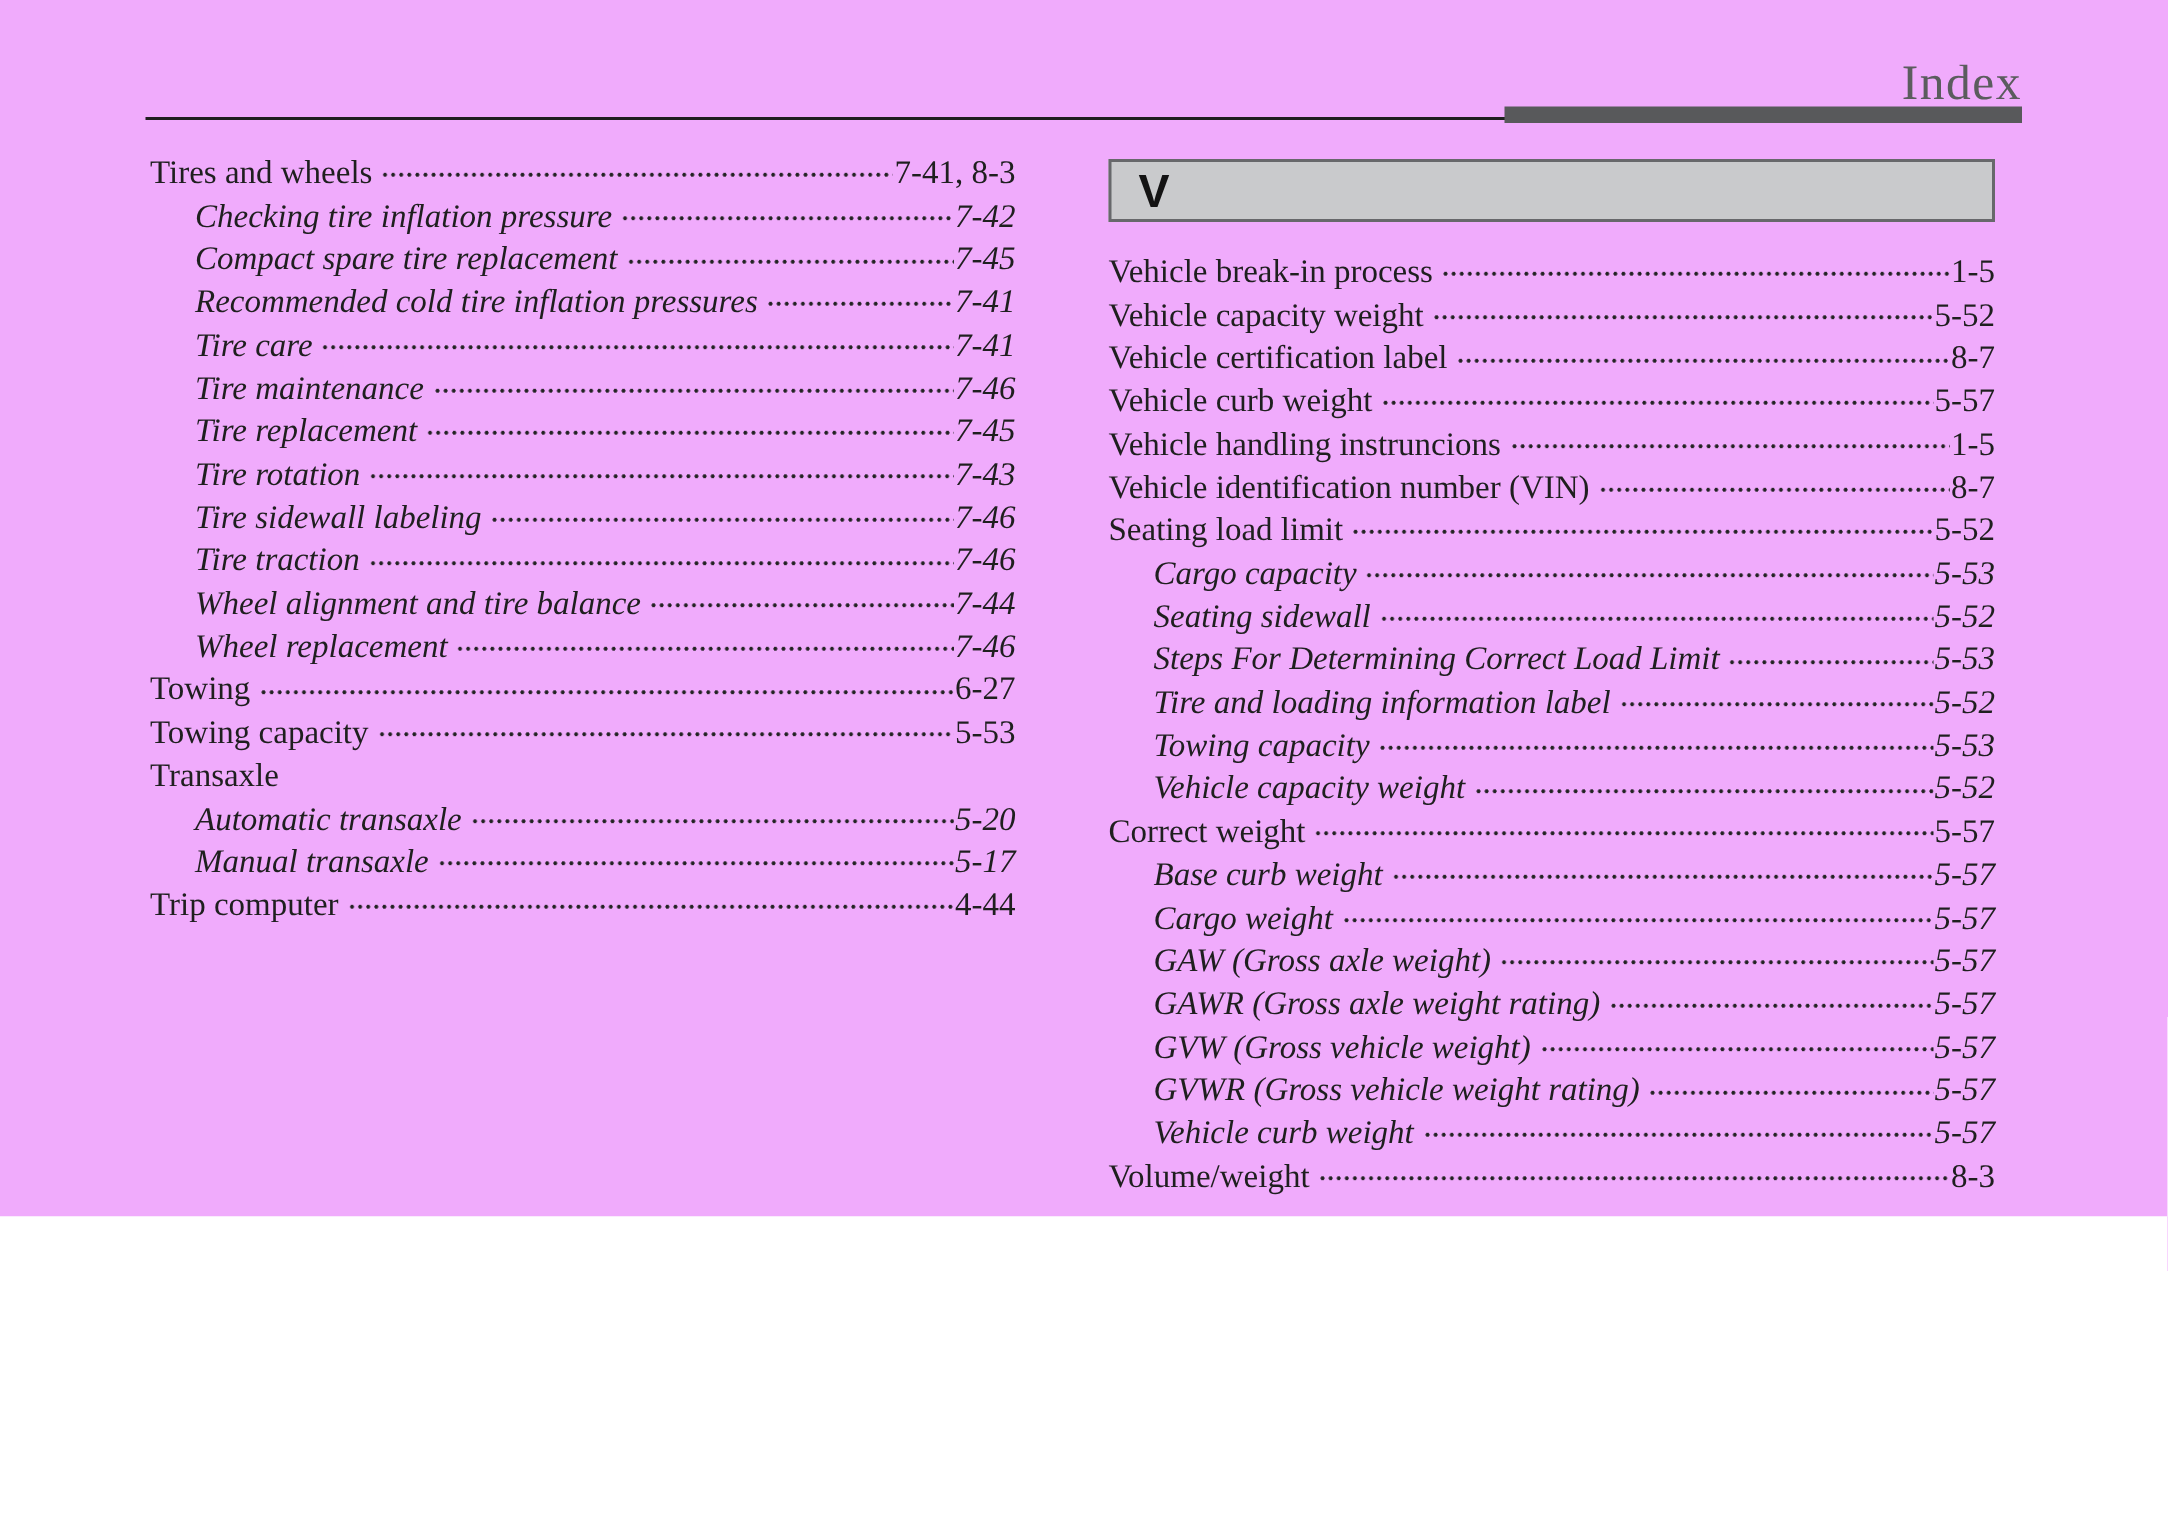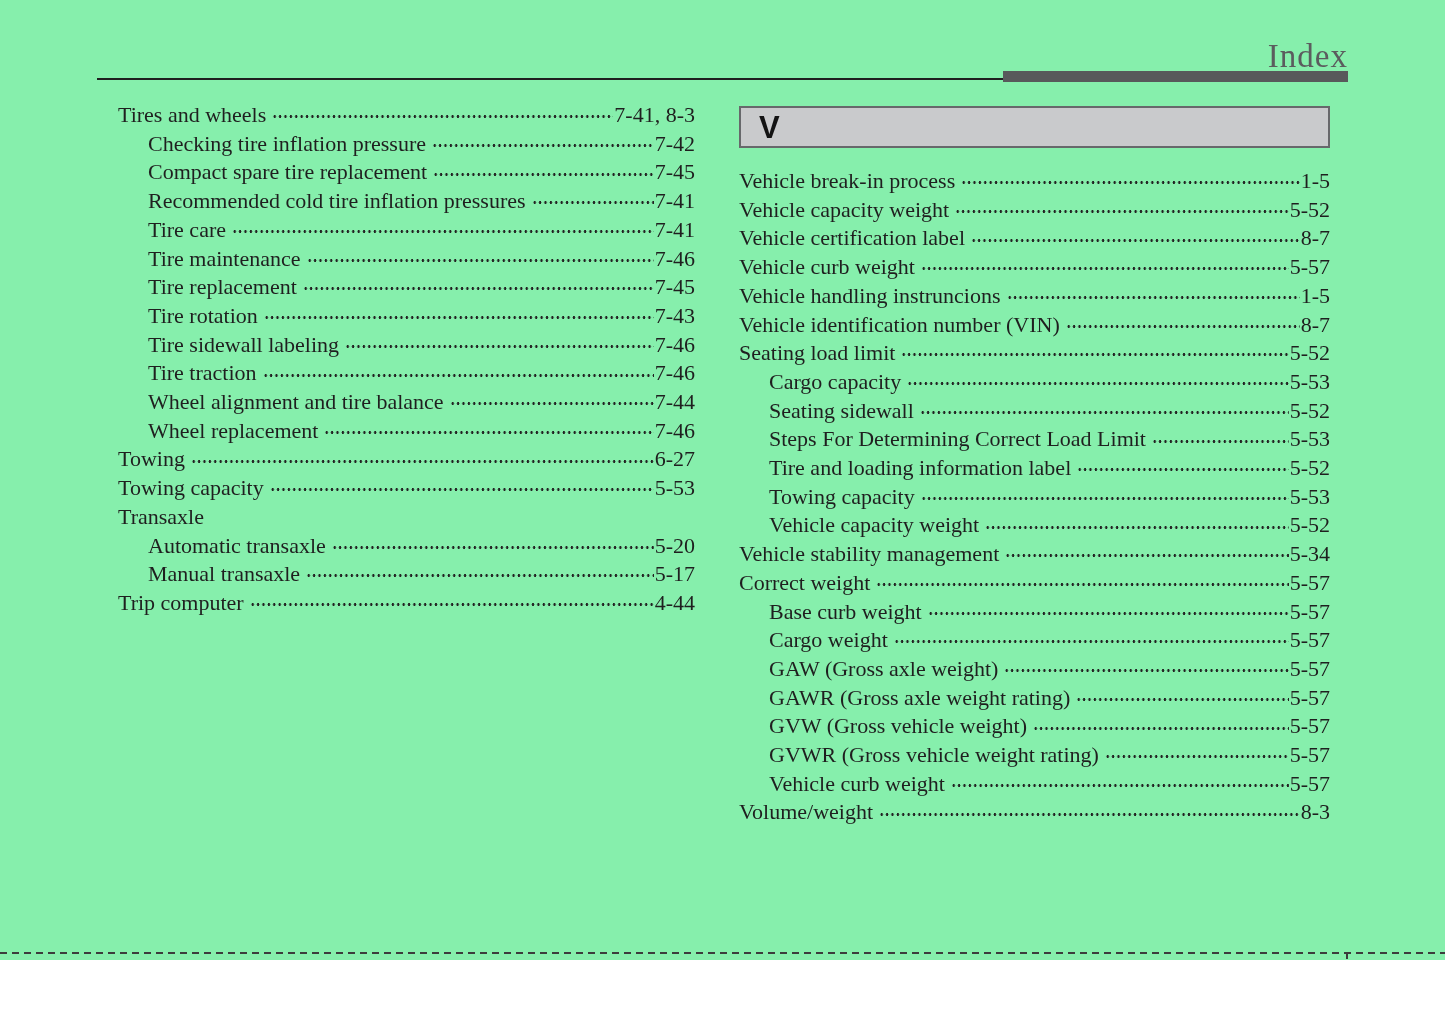--- a/index.html
+++ b/index.html
@@ -1,47 +1,47 @@
 <!DOCTYPE html>
 <html><head>
 <meta charset="utf-8">
 <style>
   * { margin:0; padding:0; box-sizing:border-box; }
   html,body { background:#ffffff; }
   .page {
-    position:relative; width:1445px; height:960px;
-    background:#86efac; overflow:hidden;
+    position:relative; width:1445px; height:811px;
+    background:#f0abfc; overflow:hidden;
     font-family:"Liberation Serif", serif; color:#1f1f1f;
   }
 
   
   .page-title {
     position:absolute; top:40px; right:97px;
     font-size:33px; line-height:1; color:#5b5c5e;
     letter-spacing:1px;
   }
   .rule-thin {
     position:absolute; left:97px; top:78px; width:908px; height:2px;
     background:#1f1f1f;
   }
   .rule-thick {
     position:absolute; left:1003px; top:71px; width:345px; height:11px;
     background:#58595b;
   }
 
   
   .col { position:absolute; font-size:22px; }
-  .col-left  { left:118px; top:101px; width:577px; }
+  .col-left  { left:100px; top:101px; width:577px; }
   .col-right { left:739px; top:106px; width:591px; }
 
   .entry {
     display:flex; align-items:baseline;
     line-height:28.7px; white-space:nowrap;
   }
-  .entry.indent { padding-left:30px; }
+  .entry.indent { padding-left:30px;font-style:italic; }
   .entry .label { flex:0 0 auto; }
   .entry .pagenum { flex:0 0 auto; }
   .leader {
     flex:1 1 auto; align-self:stretch; min-width:0;
     margin:0 1px 0 6px;
     background-image: radial-gradient(circle, #222 0, #222 1.1px, transparent 1.5px);
     background-size:5.4px 9px;
     background-repeat:repeat-x;
     background-position:0 57%;
   }
@@ -275,25 +275,20 @@
     <span class="leader"></span>
     <span class="pagenum">5-53</span>
   </div>
 
   <div class="entry indent">
     <span class="label">Vehicle capacity weight</span>
     <span class="leader"></span>
     <span class="pagenum">5-52</span>
   </div>
 
-  <div class="entry">
-    <span class="label">Vehicle stability management</span>
-    <span class="leader"></span>
-    <span class="pagenum">5-34</span>
-  </div>
 
   <div class="entry">
     <span class="label">Correct weight</span>
     <span class="leader"></span>
     <span class="pagenum">5-57</span>
   </div>
 
   <div class="entry indent">
     <span class="label">Base curb weight</span>
     <span class="leader"></span>

